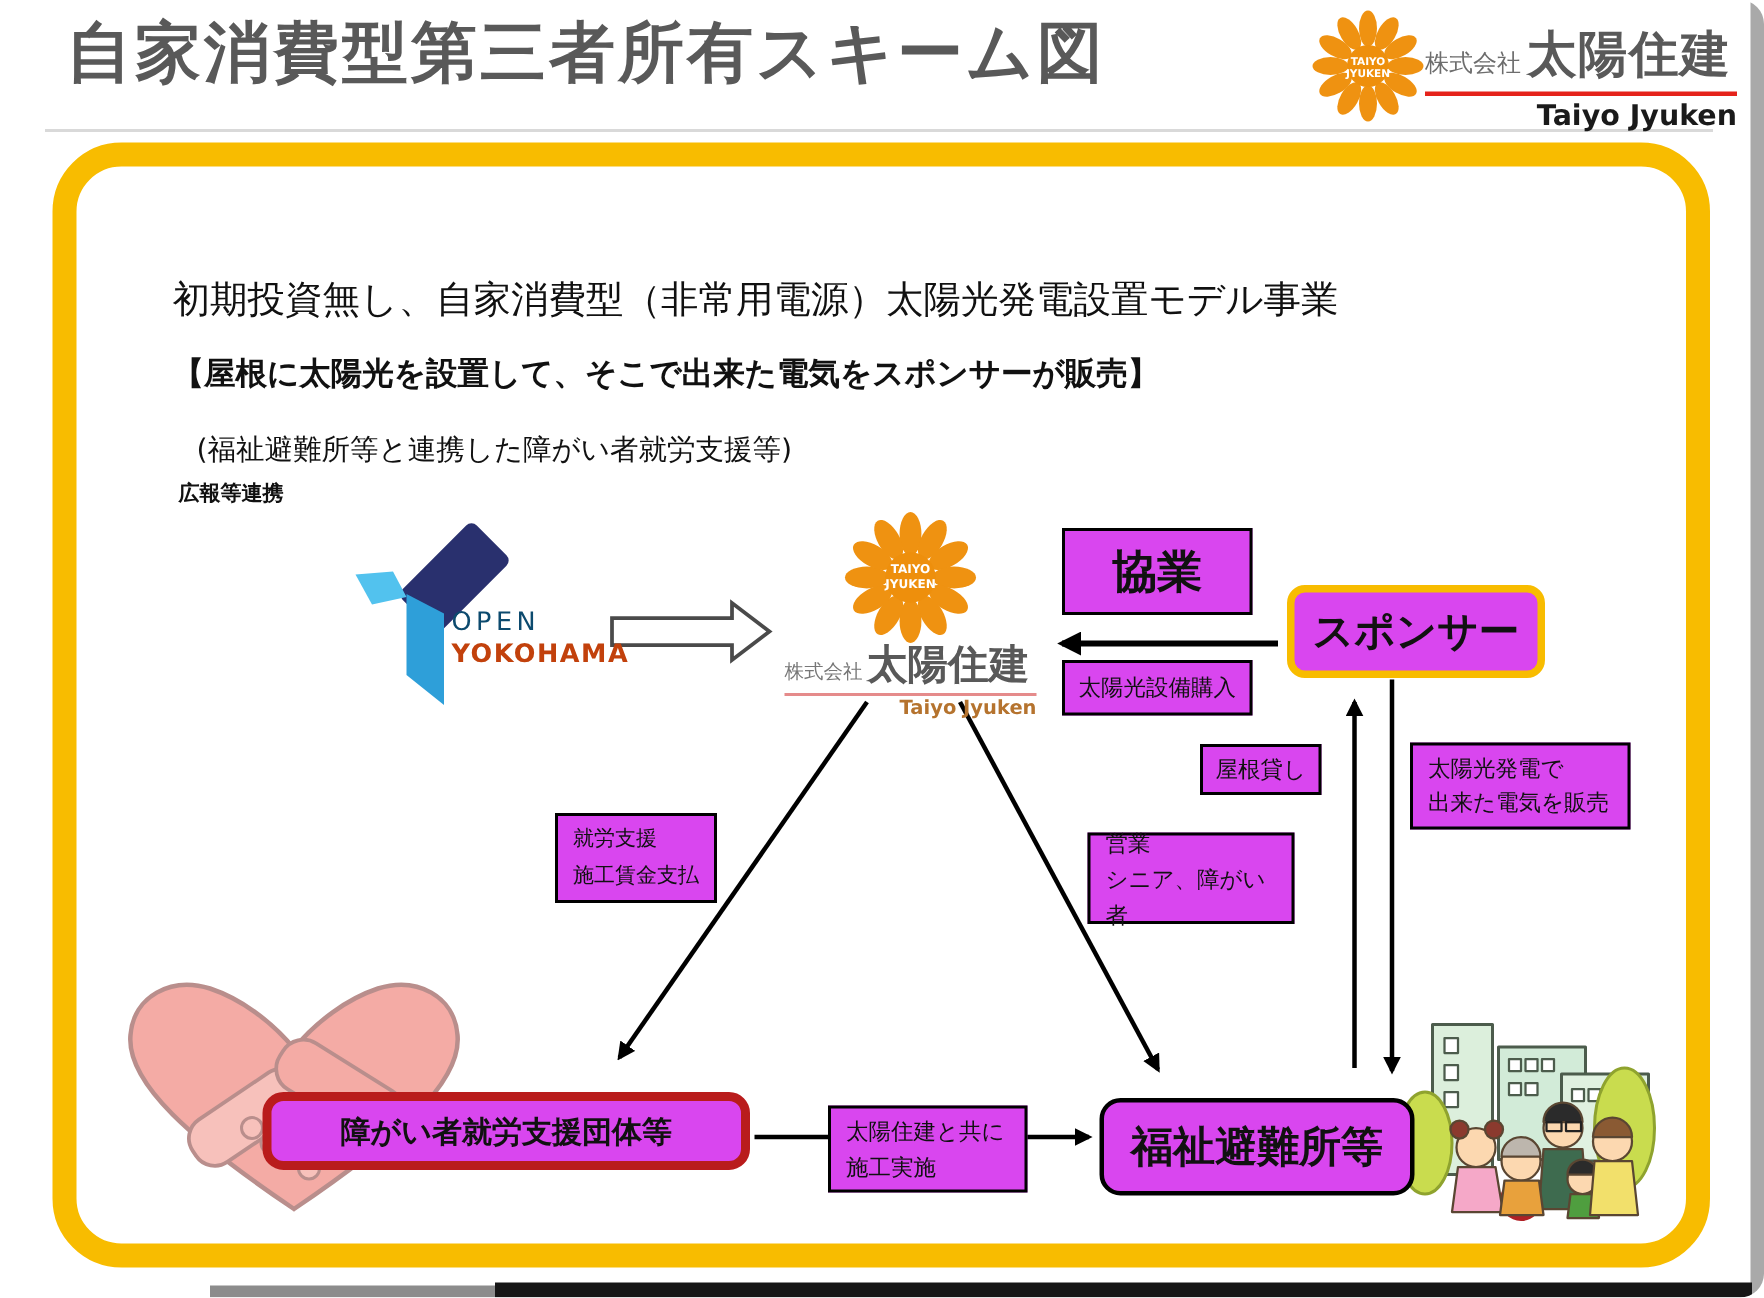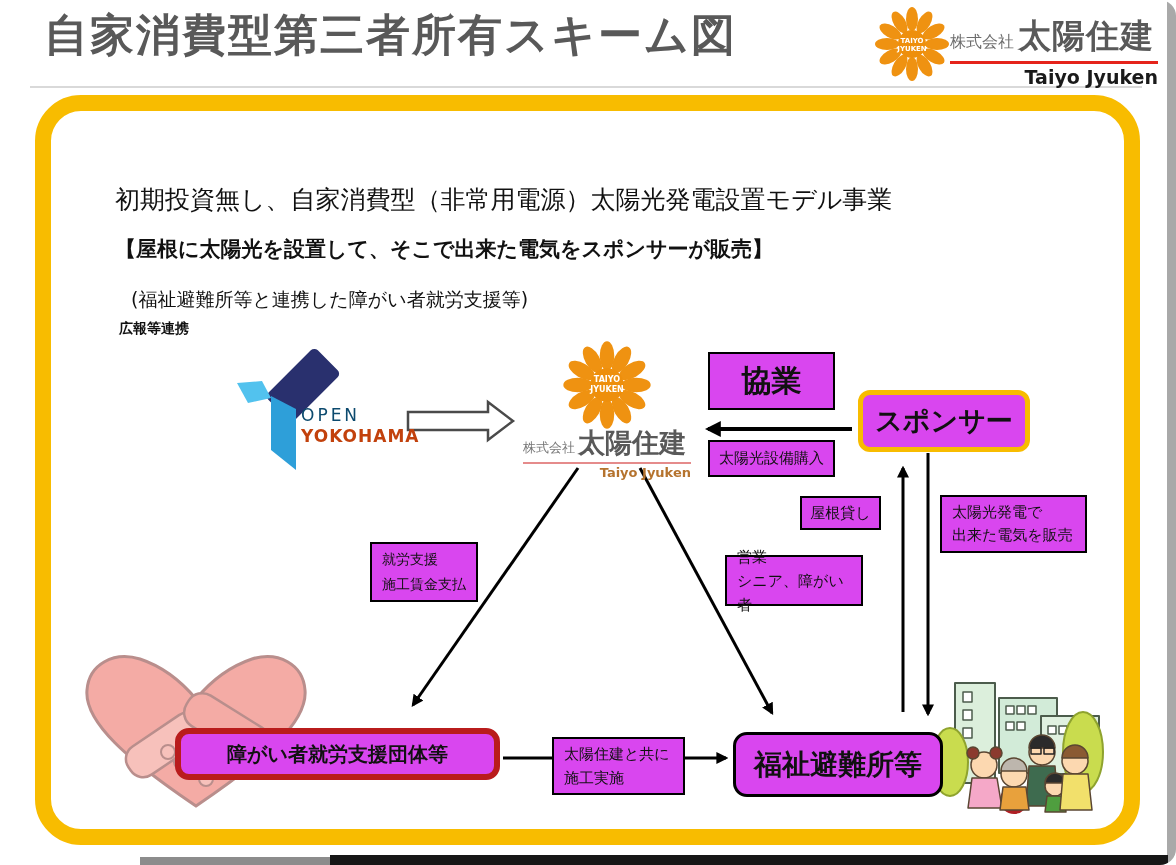--- a/index.html
+++ b/index.html
@@ -36,21 +36,21 @@
   .node{z-index:2;background:#d946ef;display:flex;align-items:center;justify-content:center;
         border:2px solid #000;box-sizing:border-box;text-align:left;}
   .node.lines{flex-direction:column;align-items:flex-start;justify-content:center;padding:4px 10px;}
   .n-kyogyo{left:708px;top:352px;width:127px;height:58px;font-size:30px;font-weight:bold;}
   .n-setsubi{left:708px;top:440px;width:127px;height:37px;font-size:15px;}
   .n-sponsor{left:858px;top:390px;width:172px;height:62px;font-size:27px;font-weight:bold;
              border:5px solid var(--frame_yellow);border-radius:12px;}
   .n-yane{left:800px;top:496px;width:81px;height:34px;font-size:15px;}
   .n-hatsuden{left:940px;top:495px;width:147px;height:58px;font-size:15px;line-height:1.55;}
   .n-shuro{left:370px;top:542px;width:108px;height:60px;font-size:14px;line-height:1.8;}
-  .n-eigyo{left:725px;top:555px;width:138px;height:51px;font-size:15px;line-height:1.6;}
+  .n-eigyo{left:725px;top:555px;width:138px;height:61px;font-size:15px;line-height:1.6;}
   .n-dantai{left:175px;top:728px;width:325px;height:52px;font-size:20px;font-weight:bold;
             border:6px solid #b91c1c;border-radius:14px;}
   .n-sekou{left:552px;top:737px;width:133px;height:58px;font-size:15px;line-height:1.6;}
   .n-hinanjo{left:733px;top:732px;width:210px;height:65px;font-size:28px;font-weight:bold;
              border:3px solid #000;border-radius:14px;}
   
   .oy-open{left:301px;top:405px;font-size:17px;color:#0c4a6e;letter-spacing:3px;z-index:2;}
   .oy-yokohama{left:301px;top:426px;font-size:17px;font-weight:bold;color:#c2410c;letter-spacing:1px;z-index:2;}
   
   .center-brand{left:523px;top:425px;width:168px;z-index:2;}

